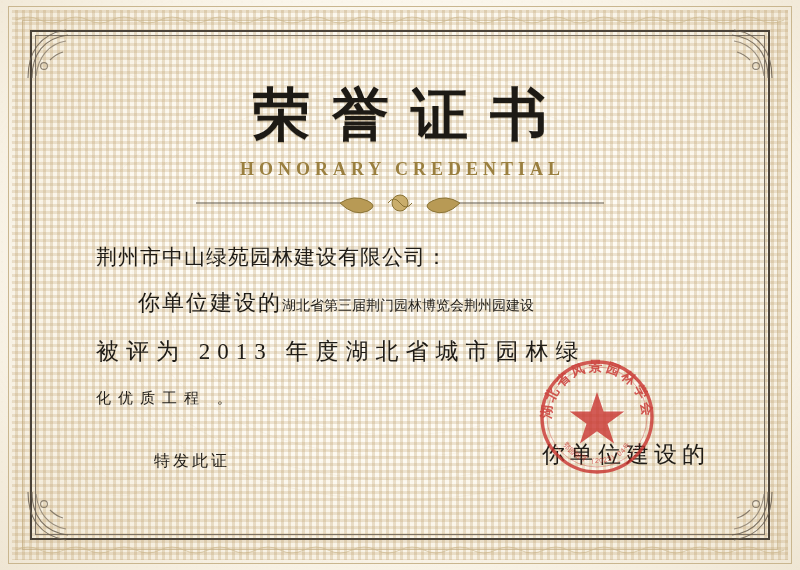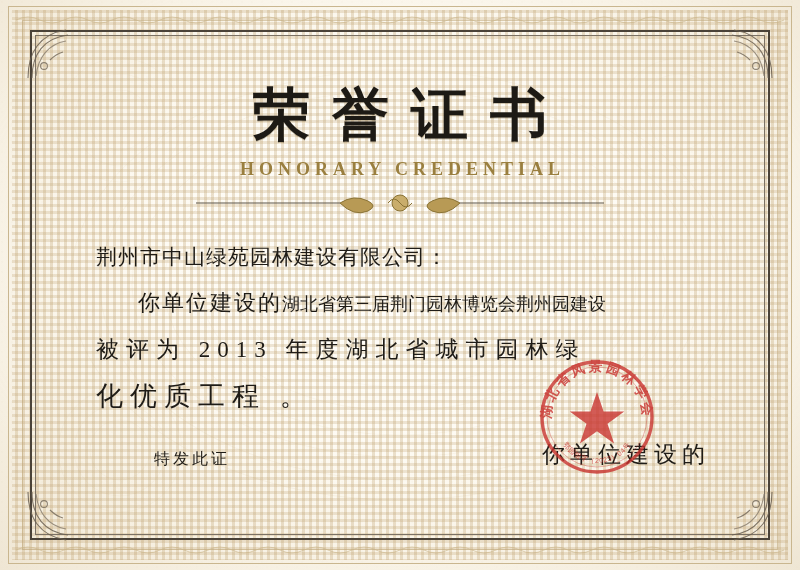--- a/index.html
+++ b/index.html
@@ -125,25 +125,25 @@
     font-family: "Liberation Serif", "DejaVu Serif", serif;
     font-size: 22px;
     line-height: 46px;
     white-space: nowrap;
     color: #1f1c17;
   }
   .line.l1 { font-size: 21px; letter-spacing: 1px; }
   .line.l2 { letter-spacing: 1px; }
   .line.l2 .lead { letter-spacing: 2px; padding-left: 42px; text-align: center; }
   .line.l2 .project {
-    font-size: 18px;
+    font-size: 14px;
     letter-spacing: 0px;
   }
   .line.l3 { letter-spacing: 7px; font-size: 23px; }
-  .line.l4 { letter-spacing: 7px; font-size: 27px; }
+  .line.l4 { letter-spacing: 7px; font-size: 15px; }
   .line.l5 {
     letter-spacing: 3px;
     font-size: 16px;
     padding-left: 58px;
     margin-top: 17px;
   }
 
   .date-row {
     position: absolute;
     right: 46px;

